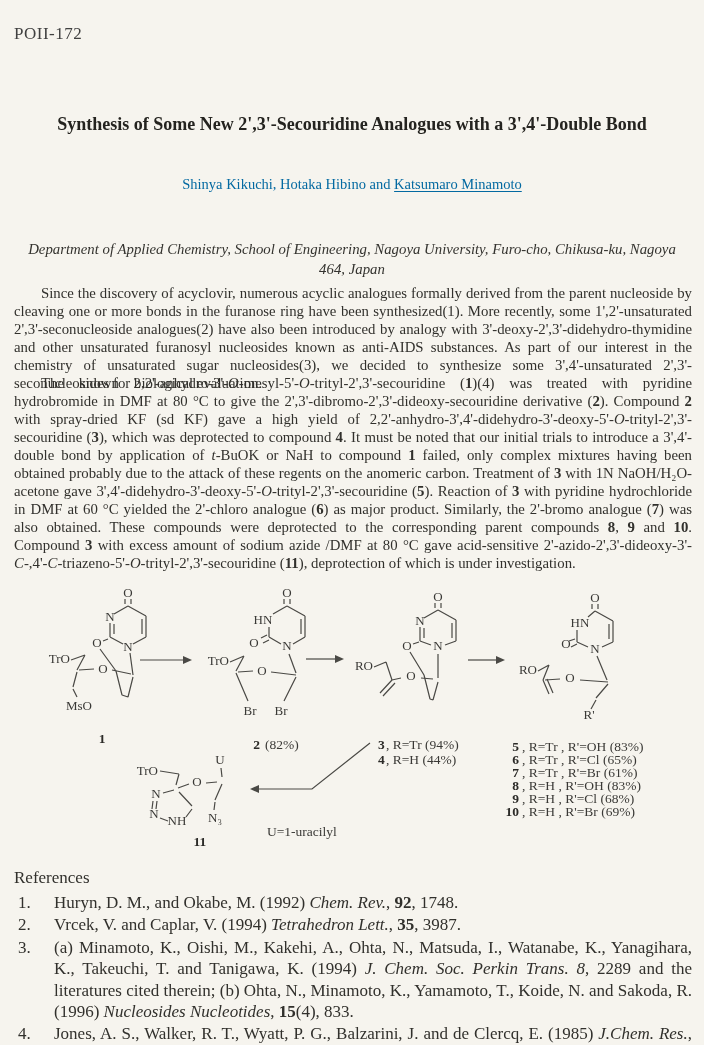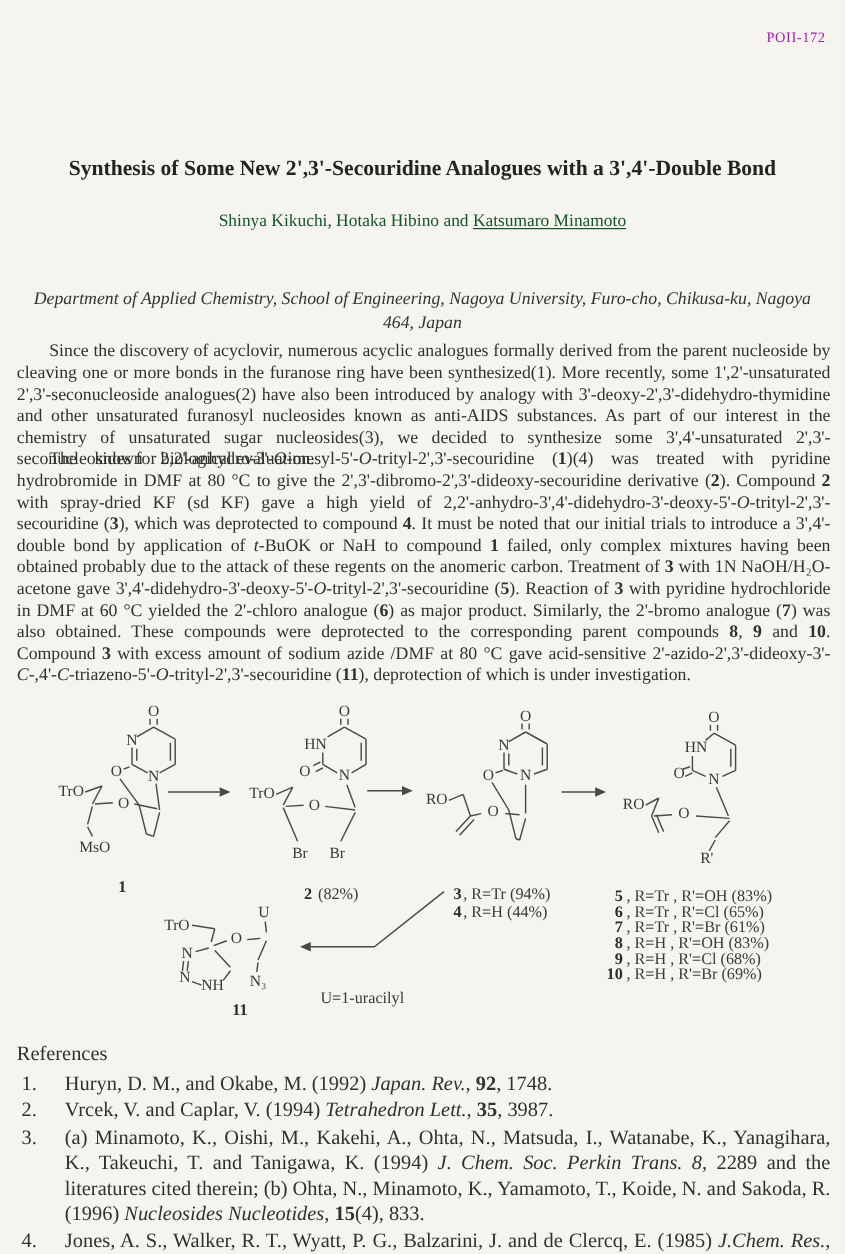--- a/index.html
+++ b/index.html
@@ -2,25 +2,25 @@
 <html><head>
 <meta charset="utf-8">
 <style>
   html,body{margin:0;padding:0;}
   body{background:#e8e6e1;font-family:"Liberation Serif",serif;}
   .page{
     position:relative;width:704px;height:1045px;margin:0 auto;
     background:#f6f4ee;color:#2e2d2b;overflow:hidden;
   }
   .hdr{position:absolute;top:24px;left:14px;right:16px;display:flex;
-       justify-content:flex-end;font-size:12px;letter-spacing:.5px;color:#a21caf;}
+       justify-content:space-between;font-size:17px;letter-spacing:.5px;color:#404040;}
   .title{position:absolute;top:112px;left:42px;width:620px;text-align:center;
-         font-size:18px;font-weight:bold;line-height:24px;color:#24231f;margin-top:16px;}
+         font-size:18px;font-weight:bold;line-height:24px;color:#24231f;}
   .authors{position:absolute;top:176px;left:0;width:704px;text-align:center;
-           font-size:14.5px;color:#14532d;}
+           font-size:14.5px;color:#0369a1;}
   .affil{position:absolute;top:196px;left:22px;width:660px;text-align:center;
          font-style:italic;font-size:14.8px;line-height:20px;color:#34332f;margin-top:43px;}
   .para{position:absolute;left:14px;width:678px;font-size:14.8px;line-height:18px;
         text-align:justify;text-indent:27px;color:#31302c;}
   .p1{top:284px;}
   .p2{top:374px;}
   .scheme{position:absolute;top:583px;left:0;}
   .scheme text{font-family:"Liberation Serif",serif;font-size:13px;fill:#3a3936;}
   .scheme text.bold{font-weight:bold;fill:#2c2b28;}
   .scheme text.cap{font-size:13.5px;}
@@ -178,21 +178,21 @@
       <text x="215" y="239" text-anchor="middle">N₃</text>
       <text class="bold cap" x="200" y="263" text-anchor="middle">11</text>
       <text class="cap" x="267" y="253">U=1-uracilyl</text>
     </g>
   </svg>
 
   <div class="refs">
     <div class="refs-heading">References</div>
     <div class="ref-row">
       <span class="ref-num">1.</span>
-      <span class="ref-text">Huryn, D. M., and Okabe, M. (1992) <i>Japan. Rev.</i>, <b>92</b>, 1748.</span>
+      <span class="ref-text">Huryn, D. M., and Okabe, M. (1992) <i>Chem. Rev.</i>, <b>92</b>, 1748.</span>
     </div>
     <div class="ref-row">
       <span class="ref-num">2.</span>
       <span class="ref-text">Vrcek, V. and Caplar, V. (1994) <i>Tetrahedron Lett.</i>, <b>35</b>, 3987.</span>
     </div>
     <div class="ref-row">
       <span class="ref-num">3.</span>
       <span class="ref-text">(a) Minamoto, K., Oishi, M., Kakehi, A., Ohta, N., Matsuda, I., Watanabe, K., Yanagihara, K., Takeuchi, T. and Tanigawa, K. (1994) <i>J. Chem. Soc. Perkin Trans. 8</i>, 2289 and the literatures cited therein; (b) Ohta, N., Minamoto, K., Yamamoto, T., Koide, N. and Sakoda, R. (1996) <i>Nucleosides Nucleotides</i>, <b>15</b>(4), 833.</span>
     </div>
     <div class="ref-row">

